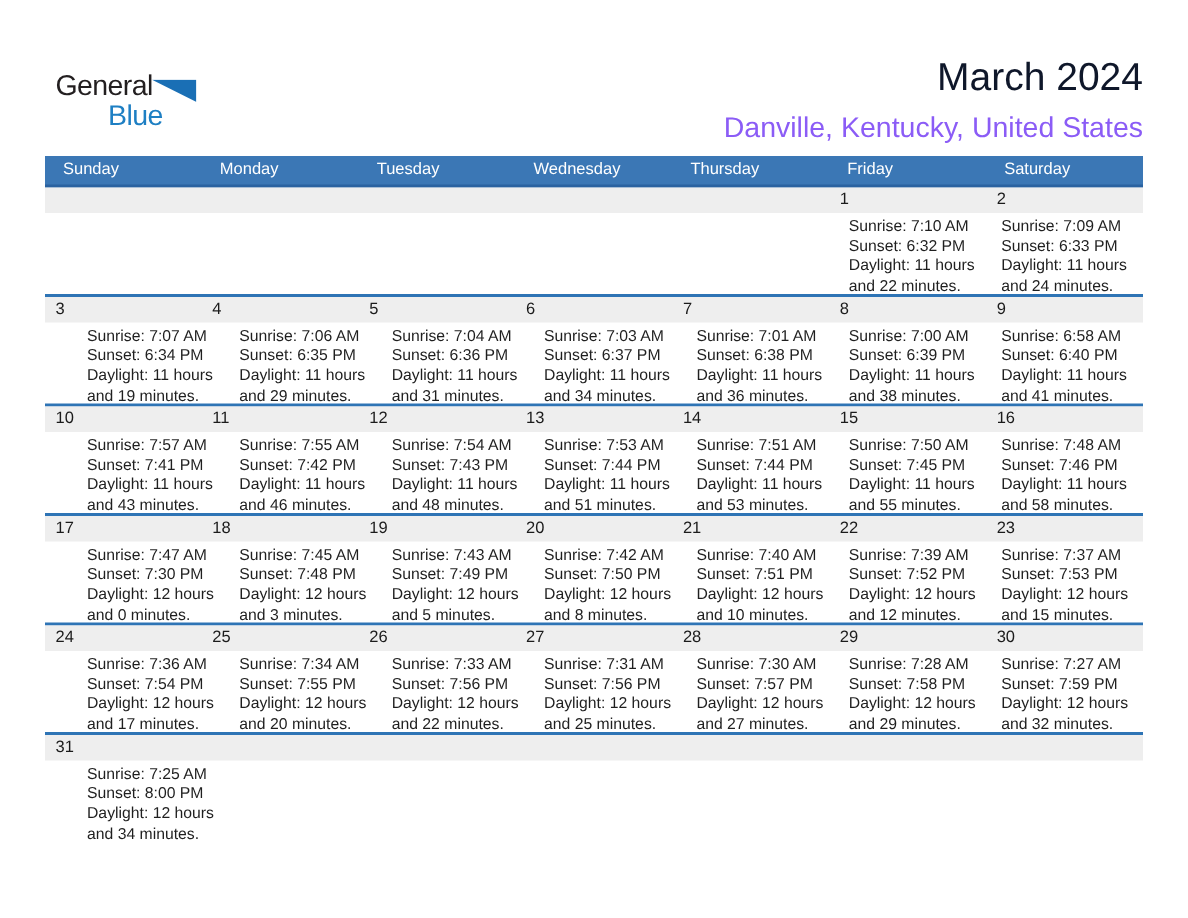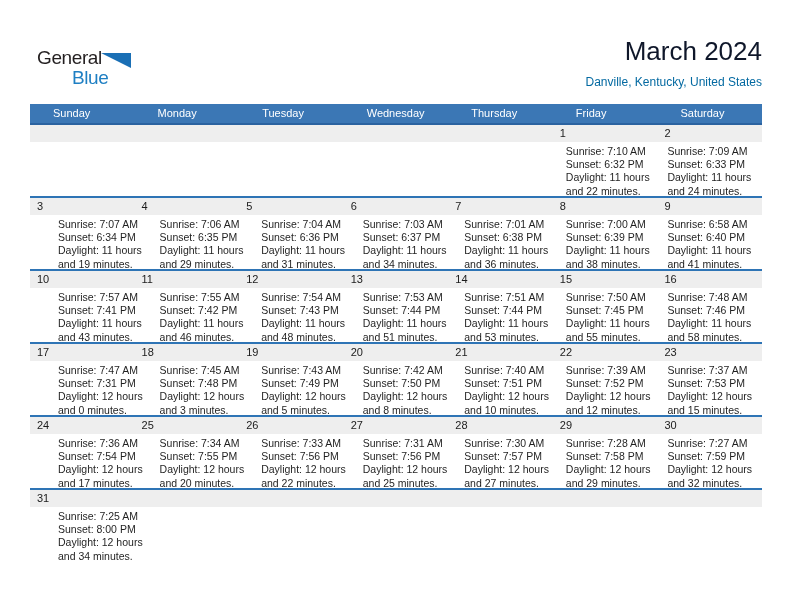--- a/index.html
+++ b/index.html
@@ -22,27 +22,27 @@
 
   
   .logo{position:absolute;left:37px;top:47px;width:110px;height:46px;}
   .logo-general{position:absolute;left:0;top:0;font-size:19px;letter-spacing:-0.4px;color:var(--logo-general);}
   .logo-triangle{position:absolute;left:64px;top:6px;width:30px;height:15px;background:var(--logo-triangle);
     clip-path:polygon(0 0,100% 0,100% 100%);}
   .logo-blue{position:absolute;left:35px;top:20px;font-size:19px;letter-spacing:-0.4px;color:var(--logo-blue);}
 
   
   .title{position:absolute;top:36px;right:30px;font-size:26px;color:#0f172a;}
-  .subtitle{position:absolute;top:75px;right:30px;font-size:12px;color:#0369a1;text-align:right;}
+  .subtitle{position:absolute;top:75px;right:30px;font-size:19px;color:#8b5cf6;text-align:right;}
 
   
   .calendar{position:absolute;left:30px;top:104px;width:732px;}
   .dow-row{display:grid;grid-template-columns:repeat(7,1fr);background:var(--header-bg);
     height:19px;border-bottom:2px solid var(--header-edge);}
-  .dow-cell{color:#ffffff;font-size:11px;line-height:19px;padding-left:23px;overflow:hidden;}
+  .dow-cell{color:#ffffff;font-size:11px;line-height:19px;padding-left:12px;overflow:hidden;}
   .week-row{border-bottom:2px solid var(--row-sep);}
   .week-row.last{border-bottom:none;}
   .date-band{display:grid;grid-template-columns:repeat(7,1fr);background:var(--band);height:17px;}
   .date-cell{font-size:11px;line-height:17px;padding-left:7px;color:#1b1b1b;}
   .week-body{display:grid;grid-template-columns:repeat(7,1fr);height:54px;margin-left:21px;}
   .day-cell{padding:3px 2px 0 7px;}
   .cell-line{font-size:10.5px;line-height:13.2px;color:var(--text);white-space:nowrap;}
 </style>
 </head>
 <body>
@@ -213,21 +213,21 @@
             <div class="date-cell">18</div>
             <div class="date-cell">19</div>
             <div class="date-cell">20</div>
             <div class="date-cell">21</div>
             <div class="date-cell">22</div>
             <div class="date-cell">23</div>
           </div>
           <div class="week-body">
             <div class="day-cell">
               <div class="cell-line">Sunrise: 7:47 AM</div>
-              <div class="cell-line">Sunset: 7:31 PM</div>
+              <div class="cell-line">Sunset: 7:30 PM</div>
               <div class="cell-line">Daylight: 12 hours</div>
               <div class="cell-line">and 0 minutes.</div>
             </div>
             <div class="day-cell">
               <div class="cell-line">Sunrise: 7:45 AM</div>
               <div class="cell-line">Sunset: 7:48 PM</div>
               <div class="cell-line">Daylight: 12 hours</div>
               <div class="cell-line">and 3 minutes.</div>
             </div>
             <div class="day-cell">

